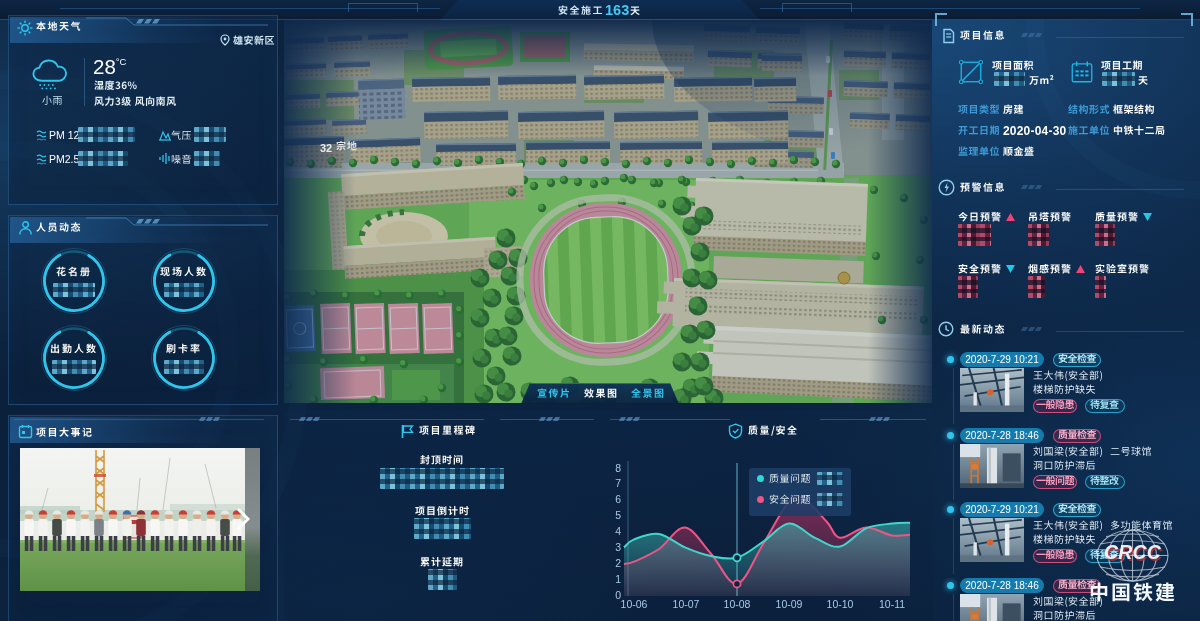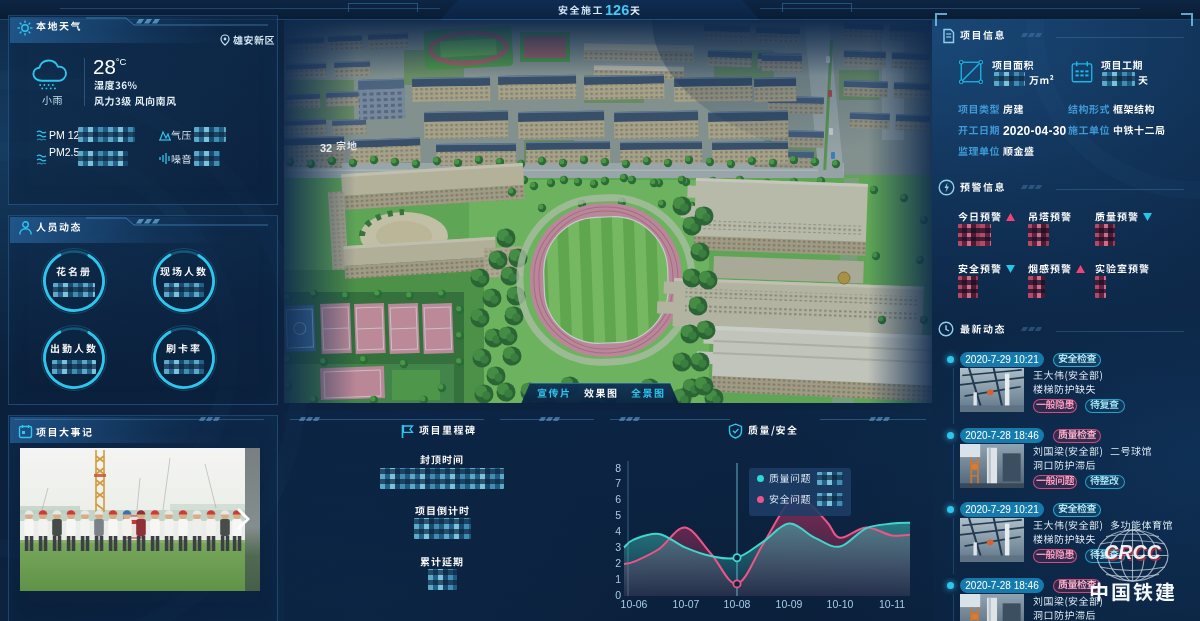--- a/index.html
+++ b/index.html
@@ -203,21 +203,21 @@
 <div class="abs" style="left:330,top:3px"></div>
 <div class="abs" style="left:440px;top:0;width:320px;height:20px;background:linear-gradient(180deg,#0e2c52,#0c2342);border-bottom:1px solid rgba(60,140,200,.4);clip-path:polygon(18px 0,302px 0,320px 100%,0 100%)"></div>
 <div class="abs" style="left:558px;top:4px"><svg width="47" height="14" viewBox="0 0 47 14">
       <g fill="#d5e9f8" transform="translate(0 9.9)">
         <use href="#q0" transform="scale(0.1)"></use>
         <use href="#q1" transform="translate(11.5 0) scale(0.1)"></use>
         <use href="#q2" transform="translate(23 0) scale(0.1)"></use>
         <use href="#q3" transform="translate(34.5 0) scale(0.1)"></use>
       </g>
     </svg></div>
-<div class="lat" style="left:605px;top:2px;font-size:14.5px;font-weight:bold;color:#45c8f5">126</div>
+<div class="lat" style="left:605px;top:2px;font-size:14.5px;font-weight:bold;color:#45c8f5">163</div>
 <div class="abs" style="left:630px;top:4px"><svg width="13" height="15" viewBox="0 0 13 15">
       <g fill="#e8f3fa" transform="translate(0 10.3)">
         <use href="#q4" transform="scale(0.1)"></use>
       </g>
     </svg></div>
 <div class="abs" style="left:284px;top:20px;width:648px;height:383px"><svg width="648" height="383" viewBox="0 0 648 383">
 <defs>
 <pattern id="pw" width="5" height="4.5" patternUnits="userSpaceOnUse">
 <rect x="1" y="1" width="2.6" height="2" fill="#5d4e33" opacity=".42"></rect>
 </pattern>
@@ -933,21 +933,21 @@
       </g>
     </svg></div>
 <div class="abs czb" style="left:194px;top:127px;width:32px;height:15px"></div>
 <svg class="abs" style="left:36px;top:153px" width="13" height="12" viewBox="0 0 13 12">
     <g stroke="#2fc6ee" stroke-width="1.2" fill="none">
       <path d="M1 3 C2.5 1.8 4 1.8 5.5 3 C7 4.2 8.5 4.2 10 3"></path>
       <path d="M1 7 C2.5 5.8 4 5.8 5.5 7 C7 8.2 8.5 8.2 10 7"></path>
       <path d="M1 11 C2.5 9.8 4 9.8 5.5 11 C7 10 8.5 10 10 11" opacity=".6"></path>
     </g>
   </svg>
-<div class="lat" style="left:49px;top:146px;font-size:10.5px">PM2.5</div>
+<div class="lat" style="left:49px;top:153px;font-size:10.5px">PM2.5</div>
 <div class="abs czb" style="left:78px;top:151px;width:50px;height:15px"></div>
 <svg class="abs" style="left:158px;top:152px" width="14" height="13" viewBox="0 0 14 13">
     <g stroke="#2fc6ee" stroke-width="1.3" fill="none">
       <line x1="2" y1="5" x2="2" y2="8"></line>
       <line x1="5" y1="3" x2="5" y2="10"></line>
       <line x1="8" y1="1" x2="8" y2="12"></line>
       <line x1="11" y1="4" x2="11" y2="9"></line>
     </g>
   </svg>
 <div class="abs" style="left:171px;top:153px"><svg width="22" height="13" viewBox="0 0 22 13">

